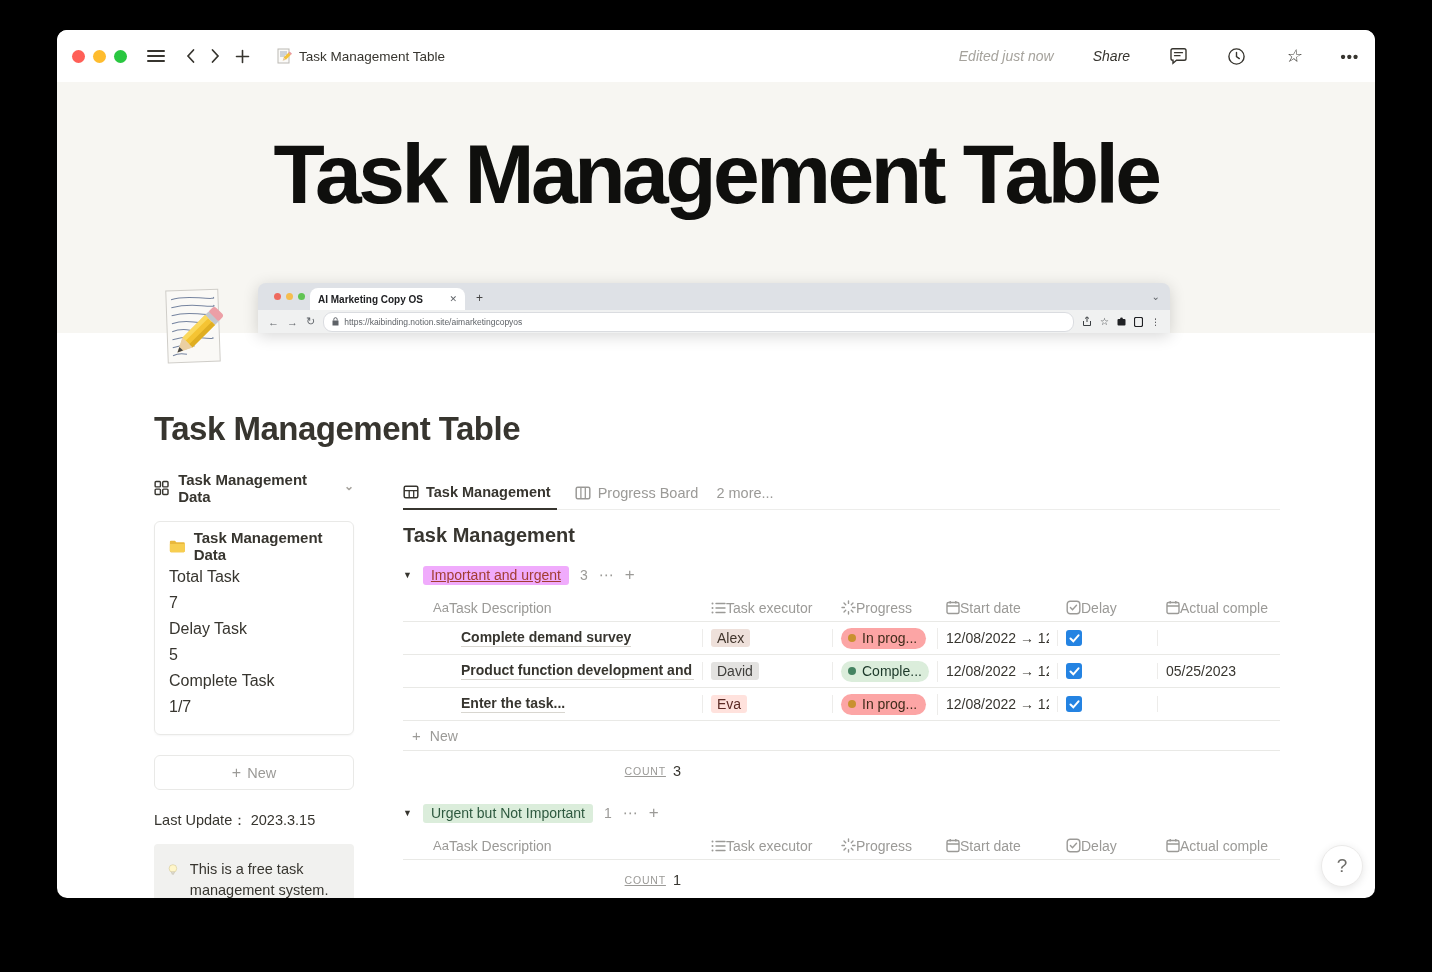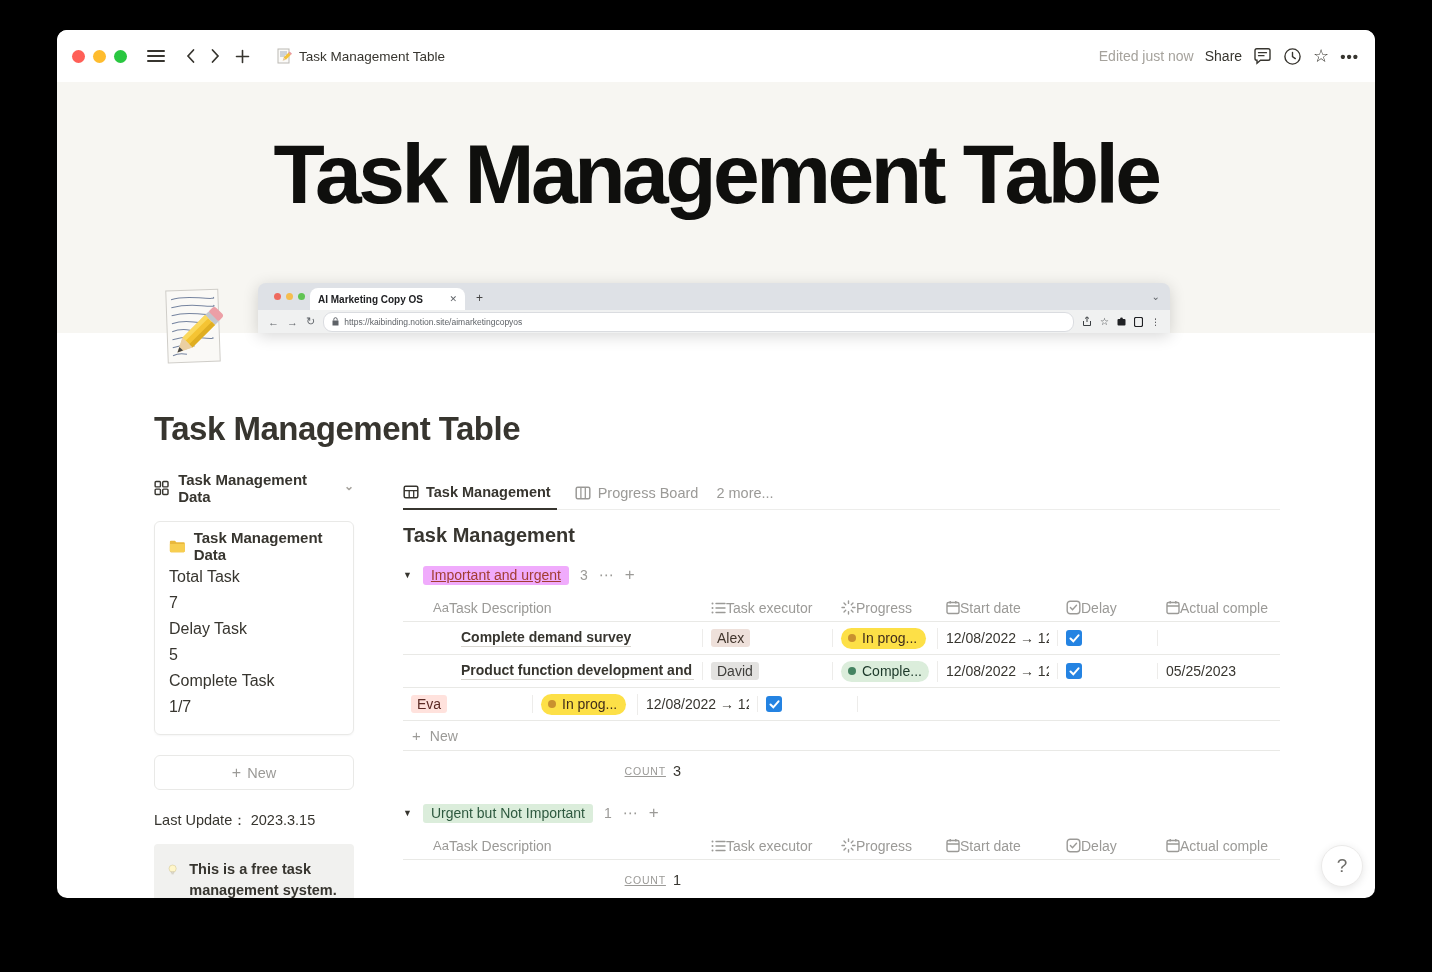--- a/index.html
+++ b/index.html
@@ -11,21 +11,21 @@
   
   .titlebar { height:52px; display:flex; align-items:center; padding:0 16px 0 15px; background:#fff; }
   .traffic { display:flex; gap:8px; margin-right:20px; }
   .tdot { width:13px; height:13px; border-radius:50%; }
   .tdot.red{background:#FF5F57}.tdot.yel{background:#FEBC2E}.tdot.grn{background:#29C740}
   .ham { width:18px; height:12px; display:flex; flex-direction:column; justify-content:space-between; margin-right:20px; cursor:pointer;}
   .ham i { height:1.8px; background:#37352F; border-radius:2px; }
   .navbtn { color:#37352F; margin-right:14px; display:flex; align-items:center; }
   .doc-ico { margin:0 7px 0 12px; display:flex; }
   .win-title { font-size:13.5px; color:#37352F; }
-  .tb-right { margin-left:auto; display:flex; align-items:center; gap:11px; }
+  .tb-right { margin-left:auto; display:flex; align-items:center; gap:39px;font-style:italic; }
   .edited { font-size:14px; color:#A5A29C; }
   .share { font-size:14px; color:#37352F; cursor:pointer; }
   .tb-ico { display:flex; align-items:center; color:#37352F; }
   .star-g { font-size:18px; line-height:1; }
   .dots-g { font-size:15px; letter-spacing:1px; font-weight:700; }
 
   
   .cover { height:251px; background:#F7F6F2; position:relative; }
   .banner { position:absolute; left:0; right:0; top:44px; text-align:center;
             font-size:84px; font-weight:700; letter-spacing:-3.5px; color:#0F0F0D; white-space:nowrap; }
@@ -60,21 +60,21 @@
   .sel-chev { color:#A5A29C; font-size:12px; margin-top:-4px; }
   .card { margin-top:21px; border:1px solid #E9E9E7; border-radius:6px; padding:12px 14px 14px;
           box-shadow:0 1px 2px rgba(15,15,15,.04); cursor:pointer; }
   .card-title { display:flex; align-items:center; gap:8px; font-size:15px; font-weight:700; height:24px; margin-bottom:6px; }
   .card-line { font-size:16px; line-height:26px; color:#37352F; }
   .new-btn { margin-top:20px; height:35px; border:1px solid #E9E9E7; border-radius:6px; display:flex;
              align-items:center; justify-content:center; gap:6px; color:#9B9A97; font-size:14.5px; cursor:pointer; }
   .last-update { margin-top:21px; font-size:14.5px; color:#37352F; }
   .callout { margin-top:14px; background:#F1F1EF; border-radius:4px; padding:15px 16px 18px 14px;
              display:flex; gap:12px; }
-  .callout p { font-size:14.5px; font-weight:700; line-height:21px; color:#37352F; }
+  .callout p { font-size:14.5px; font-weight:400; line-height:21px; color:#37352F; }
 
   
   .tabs { display:flex; align-items:stretch; gap:18px; border-bottom:1px solid #EDEDEB; height:34px; }
   .tab { display:flex; align-items:center; gap:7px; font-size:14.5px; color:#9B9A97; cursor:pointer; }
   .tab.active { color:#37352F; font-weight:700; border-bottom:2.5px solid #37352F; margin-bottom:-1px; padding-right:6px; }
   .section-title { margin-top:14px; font-size:20px; font-weight:700; color:#37352F; }
 
   
   .group-header { margin-top:17px; display:flex; align-items:center; gap:11px; height:22px; }
   .toggle { font-size:9px; color:#37352F; cursor:pointer; }
@@ -97,21 +97,21 @@
   .trow:last-of-type{}
   .td { display:flex; align-items:center; padding:0 8px; border-right:1px solid #EDECEA; min-width:0; cursor:pointer; }
   .td.c-actual { border-right:none; }
   .td.c-desc { padding-left:58px; }
   .desc-text { font-weight:700; color:#37352F; white-space:nowrap; overflow:hidden;
                border-bottom:1px solid #D8D6D0; padding-bottom:1px; }
   .exec-chip { font-size:14px; color:#41342B; padding:1px 6px; border-radius:3px; white-space:nowrap; }
   .exec-brown{background:#EEE0DA}.exec-gray{background:#E3E2E0; color:#3F3E3B}.exec-red{background:#FFE2DD; color:#5D2B25}
   .prog-chip { display:flex; align-items:center; gap:6px; border-radius:999px; padding:2.5px 9px 2.5px 7px;
                font-size:14px; white-space:nowrap; overflow:hidden; }
-  .prog-yellow{background:#fde047; color:#402C1B}.prog-yellow .pdot{background:#C9912F}
+  .prog-yellow{background:#fca5a5; color:#402C1B}.prog-yellow .pdot{background:#C9912F}
   .prog-green{background:#DBEDDB; color:#1C3829}.prog-green .pdot{background:#448361}
   .pdot { width:8px; height:8px; border-radius:50%; flex:none; }
   .date-text { white-space:nowrap; overflow:hidden; color:#37352F; }
   .checkbox { width:16px; height:16px; border-radius:3px; background:#2483E2; display:flex;
               align-items:center; justify-content:center; flex:none; }
   .new-row { display:flex; align-items:center; gap:9px; height:31px; border-top:1px solid #E9E9E6;
              border-bottom:1px solid #E9E9E6; color:#9B9A97; font-size:14px; padding-left:9px; cursor:pointer; }
   .new-row .pl { font-size:15px; }
   .count-row { height:40px; width:300px; display:flex; align-items:center; justify-content:flex-end;
                padding-right:22px; gap:7px; cursor:pointer; }
@@ -446,20 +446,23 @@
                 <path d="m1.5 4.5 2.8 2.8 5.2-6" fill="none" stroke="#fff" stroke-width="2" stroke-linecap="round"></path>
               </svg>
             </span>
           </div>
         <div class="td c-actual">
             <span class="date-text">05/25/2023</span>
           </div>
       </div>
 
       <div class="trow">
+        <div class="td c-desc">
+            <span class="desc-text">Enter the task...</span>
+          </div>
         <div class="td c-exec">
             <span class="exec-chip exec-red">Eva</span>
           </div>
         <div class="td c-prog">
             <span class="prog-chip prog-yellow">
               <span class="pdot"></span>
               <span>In prog...</span>
             </span>
           </div>
         <div class="td c-start">

